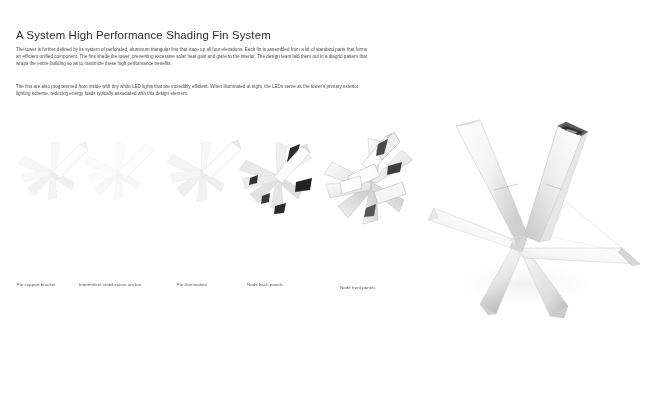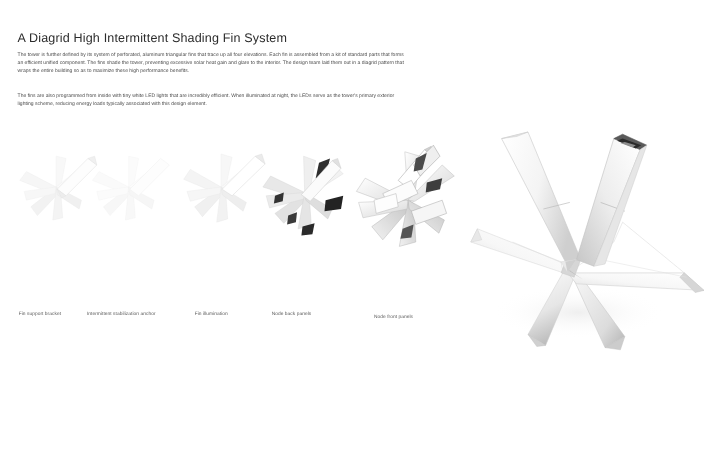--- a/index.html
+++ b/index.html
@@ -76,21 +76,21 @@
     width: 232px;
     height: 232px;
   }
   #hero-render svg { display: block; }
 </style>
 </head>
 <body>
 
 <div id="doc-page">
 
-  <h1 id="page-title">A Diagrid High Intermittent Shading Fin System</h1>
+  <h1 id="page-title">A System High Performance Shading Fin System</h1>
 
   <p class="body-copy" id="paragraph-1">The tower is further defined by its system of perforated, aluminum triangular fins that trace up all four elevations. Each fin is assembled from a kit of standard parts that forms an efficient unified component. The fins shade the tower, preventing excessive solar heat gain and glare to the interior. The design team laid them out in a diagrid pattern that wraps the entire building so as to maximize these high performance benefits.</p>
 
   <p class="body-copy" id="paragraph-2">The fins are also programmed from inside with tiny white LED lights that are incredibly efficient. When illuminated at night, the LEDs serve as the tower's primary exterior lighting scheme, reducing energy loads typically associated with this design element.</p>
 
   <div id="diagram-strip">
 
     <div class="diagram-cell" style="left:8px;width:86px;height:100px;">
       <svg class="diagram-art" width="86" height="100" viewBox="0 0 86 100">
         <g>

